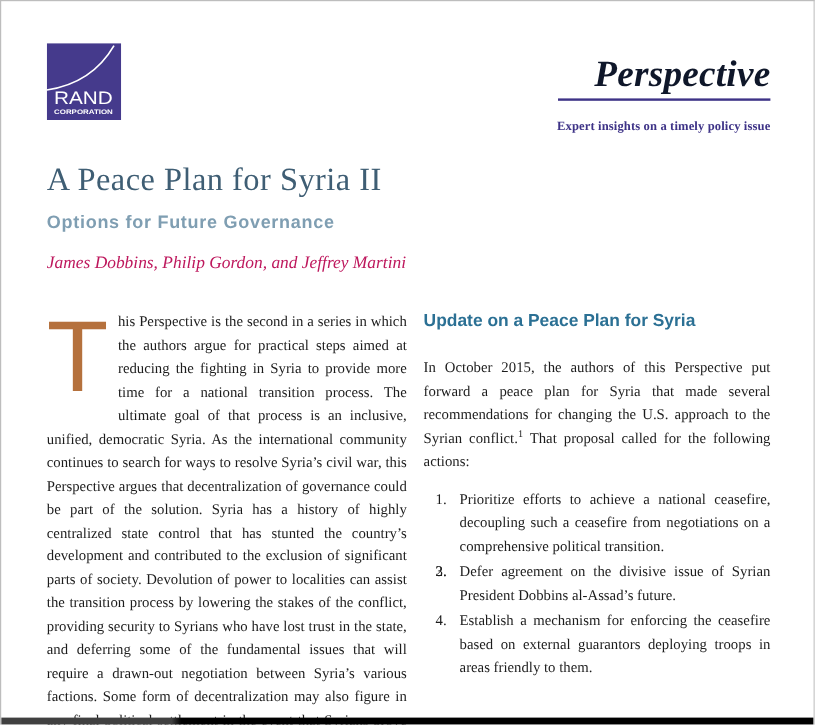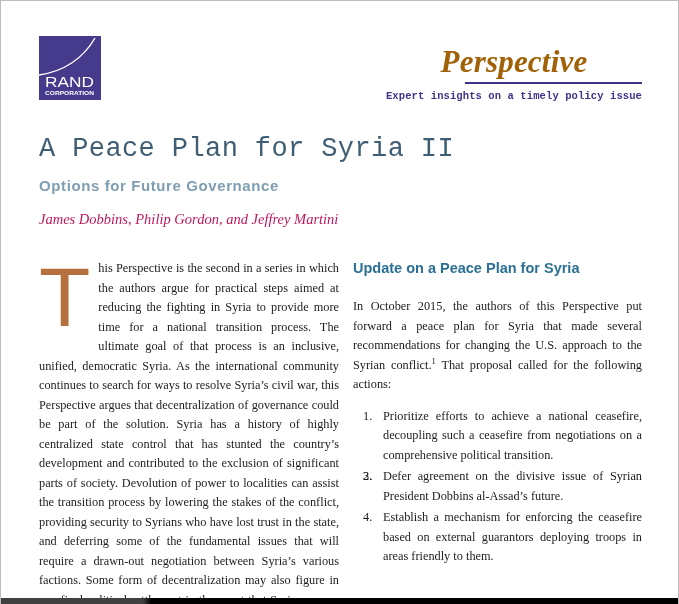--- a/index.html
+++ b/index.html
@@ -21,41 +21,40 @@
   .logo { position: absolute; left: 38px; top: 35px; width: 62px; height: 64px; }
 
   
   .masthead { position: absolute; right: 36px; top: 44px; text-align: right; }
   .masthead-title {
     font-family: "Liberation Serif", serif;
     font-style: italic;
     font-weight: 600;
     font-size: 31px;
     line-height: 34px;
-    color: #a16207;
+    color: #0f172a;
     letter-spacing: 0.2px;
-    text-align: center;
   }
   .masthead-rule {
     margin-top: 3px; margin-left: auto;
     width: 177px; height: 2px; background: #3e3387;
   }
   .masthead-tagline {
-    margin-top: 6px;
-    font-family: Liberation Mono, monospace;
+    margin-top: 16px;
+    font-family: Liberation Serif, serif;
     font-weight: 700;
     font-size: 10.5px;
     letter-spacing: 0.1px;
     color: #3e3387;
   }
 
   
   .doc-title {
     position: absolute; left: 38px; top: 133px;
-    font-family: Liberation Mono, monospace;
+    font-family: Liberation Serif, serif;
     font-weight: 400;
     font-size: 27px;
     letter-spacing: 0.4px;
     color: #3f5e74;
     text-align: right;
   }
   .doc-subtitle {
     position: absolute; left: 38px; top: 176px;
     font-family: "Liberation Sans", sans-serif;
     font-weight: 700;

